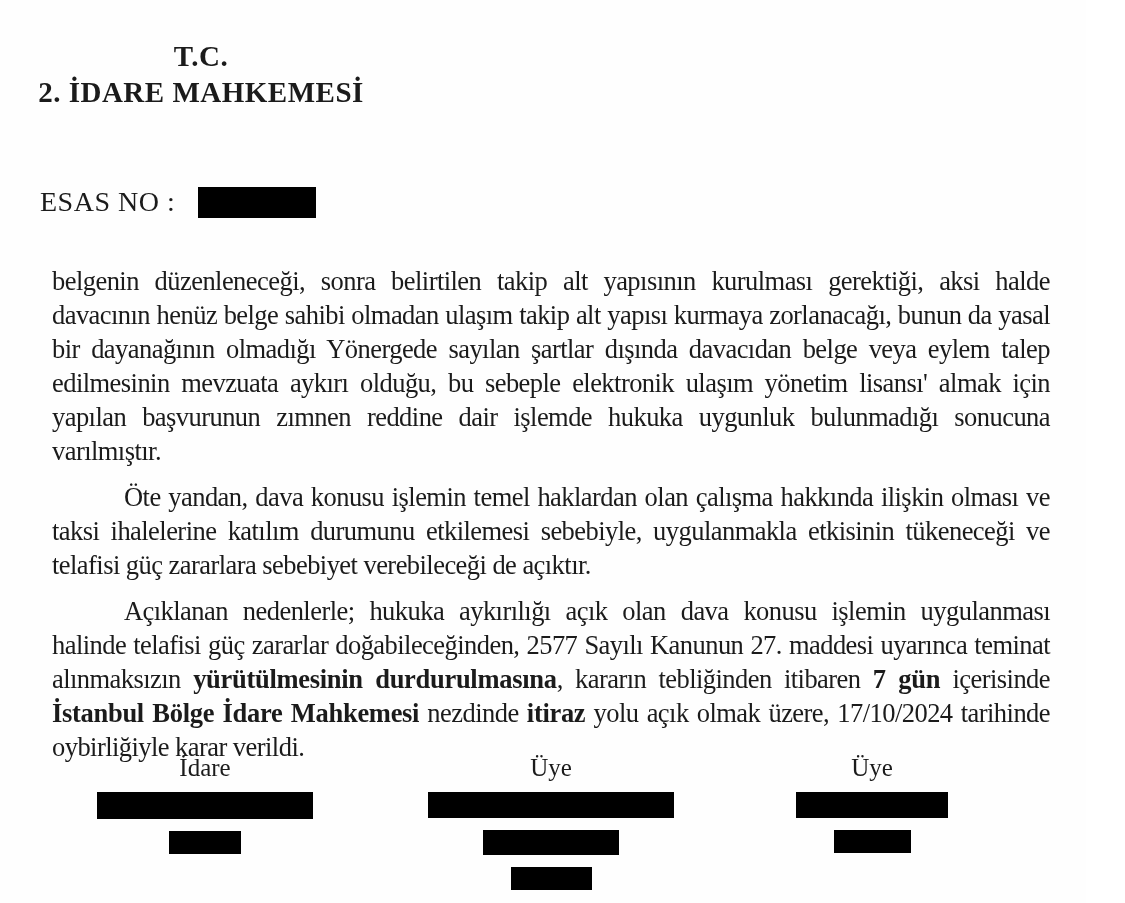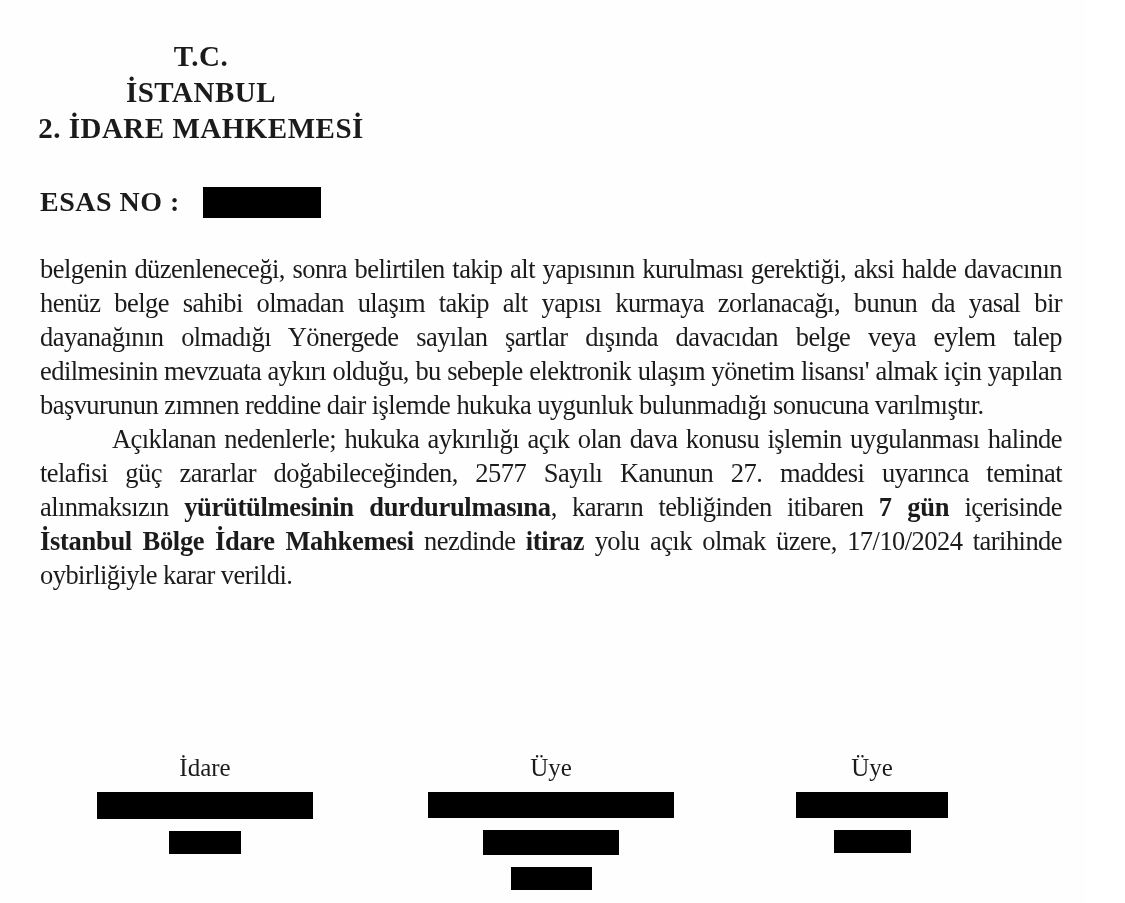--- a/index.html
+++ b/index.html
@@ -26,42 +26,42 @@
     white-space: nowrap;
   }
   
   .case-row {
     position: absolute;
     top: 186px;
     left: 40px;
     display: flex;
     align-items: center;
     gap: 23px;
-    font-weight: bold;
+    font-weight: normal;
     font-size: 28px;
     letter-spacing: 0.5px;
   }
   .redaction { background: #000000; }
   .case-redaction {
     display: inline-block;
     width: 118px;
     height: 31px;
   }
   
   .doc-body {
     position: absolute;
     top: 252px;
     left: 40px;
     width: 1022px;
     font-size: 26.5px;
     line-height: 34px;
     letter-spacing: -0.55px;
     text-align: justify;
   }
-  .doc-body p { margin: 0; padding: 0; }
+  .doc-body p { margin: 12px; padding: 0; }
   .doc-body p.indent { text-indent: 72px; }
   .doc-body b { letter-spacing: -0.3px; }
   
   .signatures {
     position: absolute;
     top: 753px;
     left: 0;
     width: 1125px;
     height: 150px;
   }
@@ -78,31 +78,31 @@
   .sig-col .bar { margin: 9px auto 0 auto; }
   .sig-col .bar + .bar { margin-top: 12px; }
 </style>
 </head>
 <body>
 
 <div class="page">
 
   <header class="court-header">
     <div>T.C.</div>
-    <div>İSTANBUL</div>
     <div>2. İDARE MAHKEMESİ</div>
   </header>
 
   <div class="case-row">
     <span>ESAS NO :</span>
     <span class="redaction case-redaction"></span>
   </div>
 
   <main class="doc-body">
       <p class=""><span>belgenin düzenleneceği, sonra belirtilen takip alt yapısının kurulması gerektiği, aksi halde davacının henüz belge sahibi olmadan ulaşım takip alt yapısı kurmaya zorlanacağı, bunun da yasal bir dayanağının olmadığı Yönergede sayılan şartlar dışında davacıdan belge veya eylem talep edilmesinin mevzuata aykırı olduğu, bu sebeple elektronik ulaşım yönetim lisansı' almak için yapılan başvurunun zımnen reddine dair işlemde hukuka uygunluk bulunmadığı sonucuna varılmıştır.</span></p>
+      <p class="indent"><span>Öte yandan, dava konusu işlemin temel haklardan olan çalışma hakkında ilişkin olması ve taksi ihalelerine katılım durumunu etkilemesi sebebiyle, uygulanmakla etkisinin tükeneceği ve telafisi güç zararlara sebebiyet verebileceği de açıktır.</span></p>
       <p class="indent"><span>Açıklanan nedenlerle; hukuka aykırılığı açık olan dava konusu işlemin uygulanması halinde telafisi güç zararlar doğabileceğinden, 2577 Sayılı Kanunun 27. maddesi uyarınca teminat alınmaksızın </span><b>yürütülmesinin durdurulmasına</b><span>, kararın tebliğinden itibaren </span><b>7 gün</b><span> içerisinde </span><b>İstanbul Bölge İdare Mahkemesi</b><span> nezdinde </span><b>itiraz</b><span> yolu açık olmak üzere, 17/10/2024 tarihinde oybirliğiyle  karar verildi.</span></p>
     </main>
 
   <div class="signatures">
       <div class="sig-col">
         <div>İdare</div>
         <div class="bar redaction" style="width: 216px; height: 27px; background: rgb(0, 0, 0);"></div>
         <div class="bar redaction" style="width: 72px; height: 23px; background: rgb(0, 0, 0);"></div>
       </div>
       <div class="sig-col">

